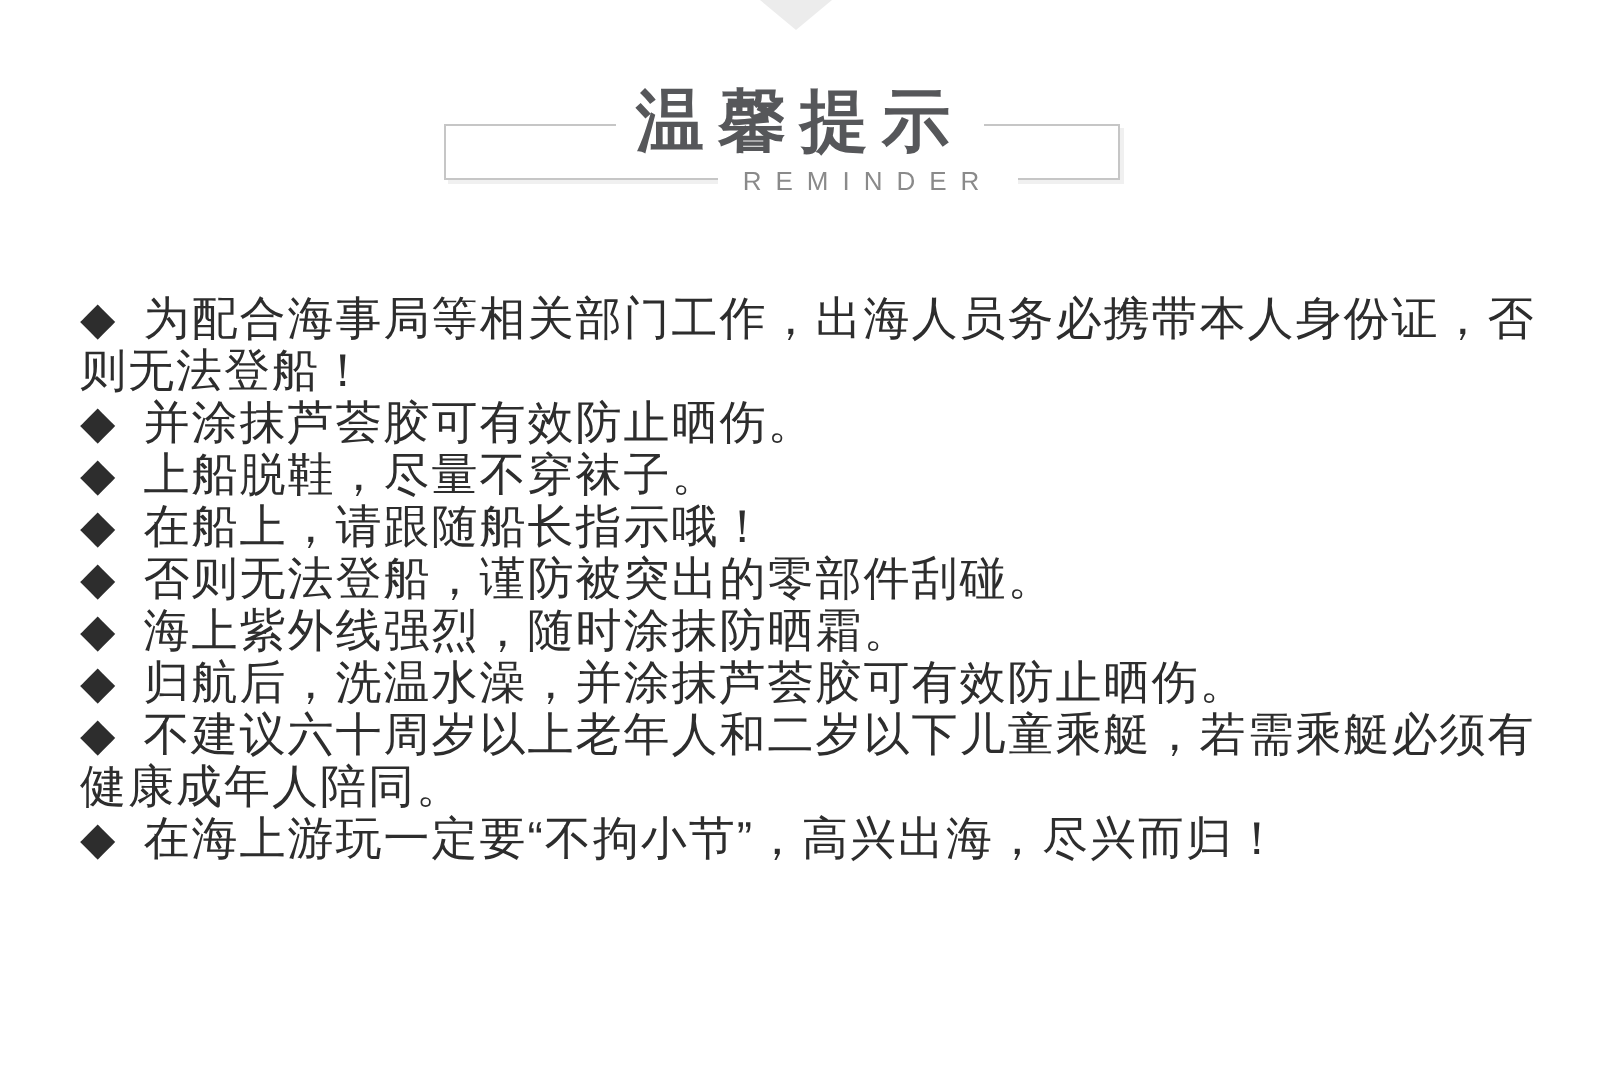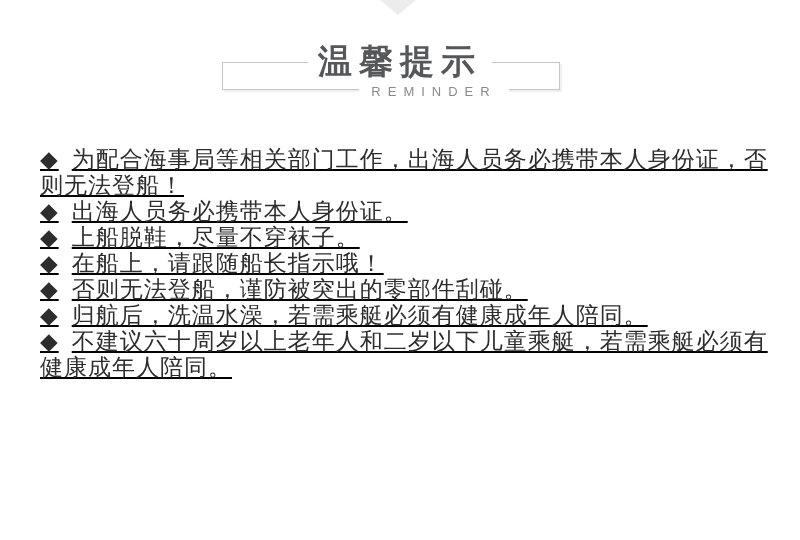--- a/index.html
+++ b/index.html
@@ -79,21 +79,20 @@
     color: var(--subtitle-color, #8a8a8a);
     letter-spacing: 7px;
   }
   .notices {
     position: absolute;
     top: 146px;
     left: 0;
     width: 800px;
     padding: 0 28px 0 40px;
     box-sizing: border-box;
-    text-decoration: underline;
   }
   .notice {
     margin: 0;
     font-size: 23px;
     line-height: 26px;
     font-weight: 500;
     color: var(--body-color, #2d2d2d);
     letter-spacing: 1px;
     text-align: left;
   }
@@ -115,21 +114,23 @@
     <div class="title-row">
       <span class="page-title">温馨提示</span>
     </div>
     <div class="subtitle-row">
       <span class="page-subtitle">REMINDER</span>
     </div>
   </div>
 
   <div class="notices">
     <p class="notice"><span class="bullet">◆</span><span>为配合海事局等相关部门工作，出海人员务必携带本人身份证，否则无法登船！</span></p>
-    <p class="notice"><span class="bullet">◆</span><span>出海人员务必携带本人身份证。</span></p>
+    <p class="notice"><span class="bullet">◆</span><span>并涂抹芦荟胶可有效防止晒伤。</span></p>
     <p class="notice"><span class="bullet">◆</span><span>上船脱鞋，尽量不穿袜子。</span></p>
     <p class="notice"><span class="bullet">◆</span><span>在船上，请跟随船长指示哦！</span></p>
     <p class="notice"><span class="bullet">◆</span><span>否则无法登船，谨防被突出的零部件刮碰。</span></p>
-    <p class="notice"><span class="bullet">◆</span><span>归航后，洗温水澡，若需乘艇必须有健康成年人陪同。</span></p>
+    <p class="notice"><span class="bullet">◆</span><span>海上紫外线强烈，随时涂抹防晒霜。</span></p>
+    <p class="notice"><span class="bullet">◆</span><span>归航后，洗温水澡，并涂抹芦荟胶可有效防止晒伤。</span></p>
     <p class="notice"><span class="bullet">◆</span><span>不建议六十周岁以上老年人和二岁以下儿童乘艇，若需乘艇必须有健康成年人陪同。</span></p>
+    <p class="notice"><span class="bullet">◆</span><span>在海上游玩一定要“不拘小节”，高兴出海，尽兴而归！</span></p>
   </div>
 
 </div>
 
 </body></html>

